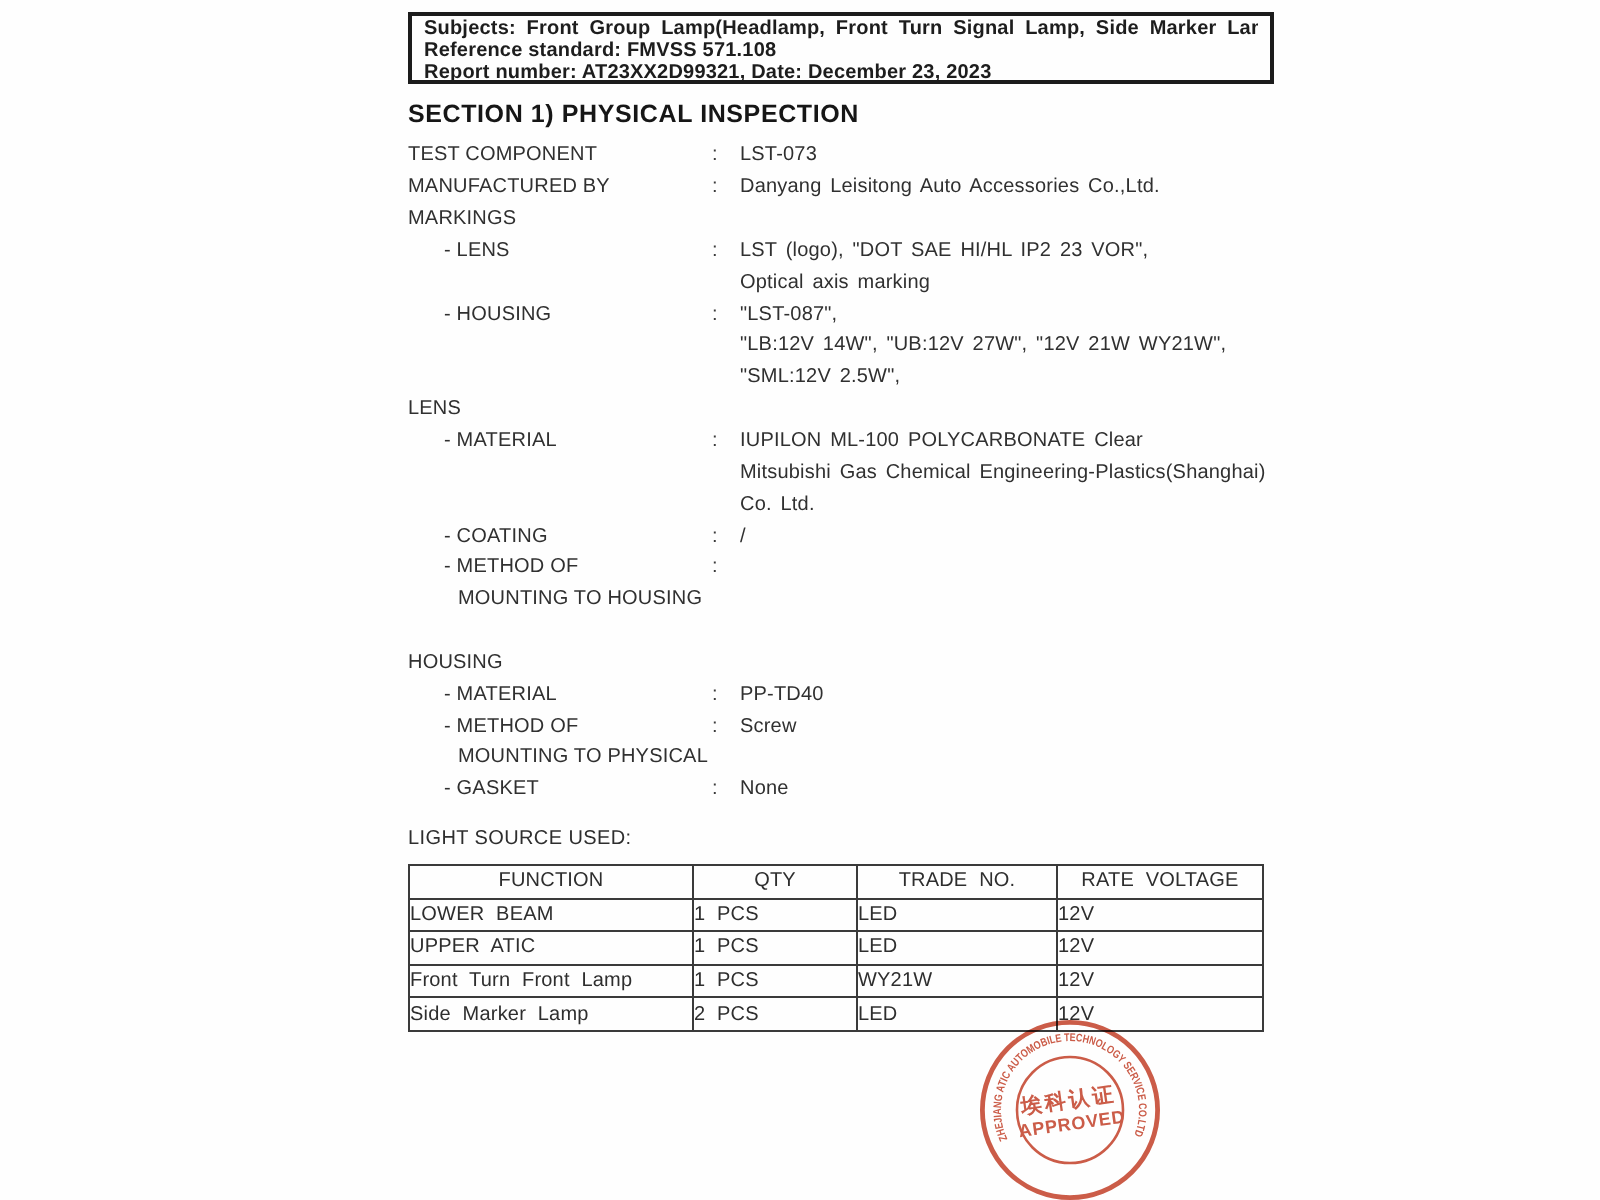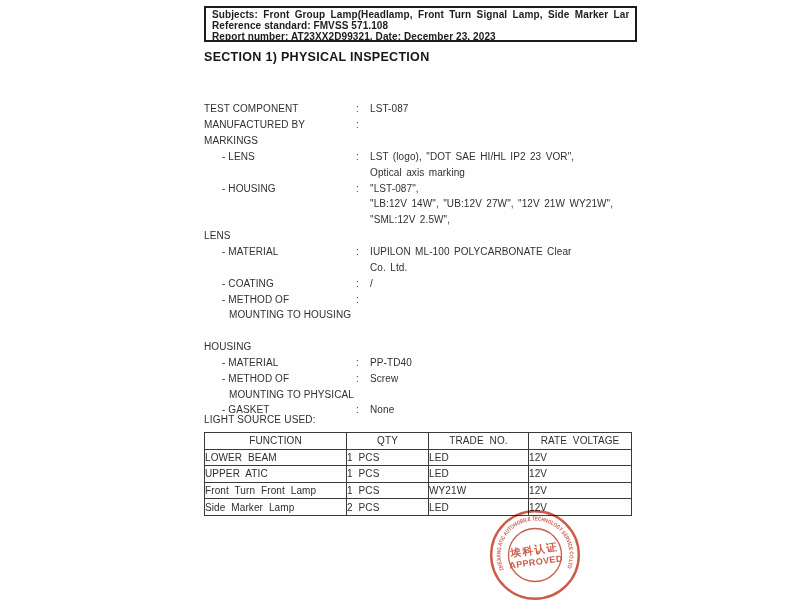--- a/index.html
+++ b/index.html
@@ -22,21 +22,21 @@
   .header-box .hline.first{word-spacing:2.5px;}
 
   
   .section-title{
     position:absolute;left:204px;top:50px;
     font-size:12.5px;font-weight:700;color:#161616;letter-spacing:0.3px;
     white-space:nowrap;
   }
 
   
-  .fields{position:absolute;left:204px;top:70px;width:460px;margin-top:31px;}
+  .fields{position:absolute;left:204px;top:70px;width:460px;}
   .frow{display:flex;height:15.85px;align-items:center;font-size:10px;color:#303030;}
   .frow .flabel{width:152px;box-sizing:border-box;white-space:nowrap;letter-spacing:0.1px;}
   .frow .flabel.ind-1{padding-left:18px;}
   .frow .flabel.ind-2{padding-left:25px;}
   .frow .fcolon{width:14px;color:#3a3a3a;}
   .frow .fvalue{flex:1;white-space:nowrap;word-spacing:1.5px;letter-spacing:0.1px;}
 
   
   .light-source{position:absolute;left:204px;top:414px;width:427px;}
   .ls-label{font-size:10px;color:#2e2e2e;letter-spacing:0.2px;margin-bottom:7px;}
@@ -74,25 +74,26 @@
     <div class="hline">Report number: AT23XX2D99321, Date: December 23, 2023</div>
   </div>
 
   <div class="section-title">SECTION 1) PHYSICAL INSPECTION</div>
 
   <div class="fields">
 
   <div class="frow">
       <div class="flabel ind-0">TEST COMPONENT</div>
       <div class="fcolon">:</div>
-      <div class="fvalue">LST-087</div>
+      <div class="fvalue">LST-073</div>
     </div>
       <div class="frow">
       <div class="flabel ind-0">MANUFACTURED BY</div>
       <div class="fcolon">:</div>
+      <div class="fvalue">Danyang Leisitong Auto Accessories Co.,Ltd.</div>
     </div>
       <div class="frow">
       <div class="flabel ind-0">MARKINGS</div>
       <div class="fcolon"></div>
       <div class="fvalue"></div>
     </div>
       <div class="frow">
       <div class="flabel ind-1">- LENS</div>
       <div class="fcolon">:</div>
       <div class="fvalue">LST (logo), "DOT SAE HI/HL IP2 23 VOR",</div>
@@ -119,20 +120,25 @@
     </div>
       <div class="frow">
       <div class="flabel ind-0">LENS</div>
       <div class="fcolon"></div>
       <div class="fvalue"></div>
     </div>
       <div class="frow">
       <div class="flabel ind-1">- MATERIAL</div>
       <div class="fcolon">:</div>
       <div class="fvalue">IUPILON ML-100 POLYCARBONATE Clear</div>
+    </div>
+      <div class="frow">
+      <div class="flabel ind-1"></div>
+      <div class="fcolon"></div>
+      <div class="fvalue">Mitsubishi Gas Chemical Engineering-Plastics(Shanghai)</div>
     </div>
       <div class="frow">
       <div class="flabel ind-1"></div>
       <div class="fcolon"></div>
       <div class="fvalue">Co. Ltd.</div>
     </div>
       <div class="frow">
       <div class="flabel ind-1">- COATING</div>
       <div class="fcolon">:</div>
       <div class="fvalue">/</div>

